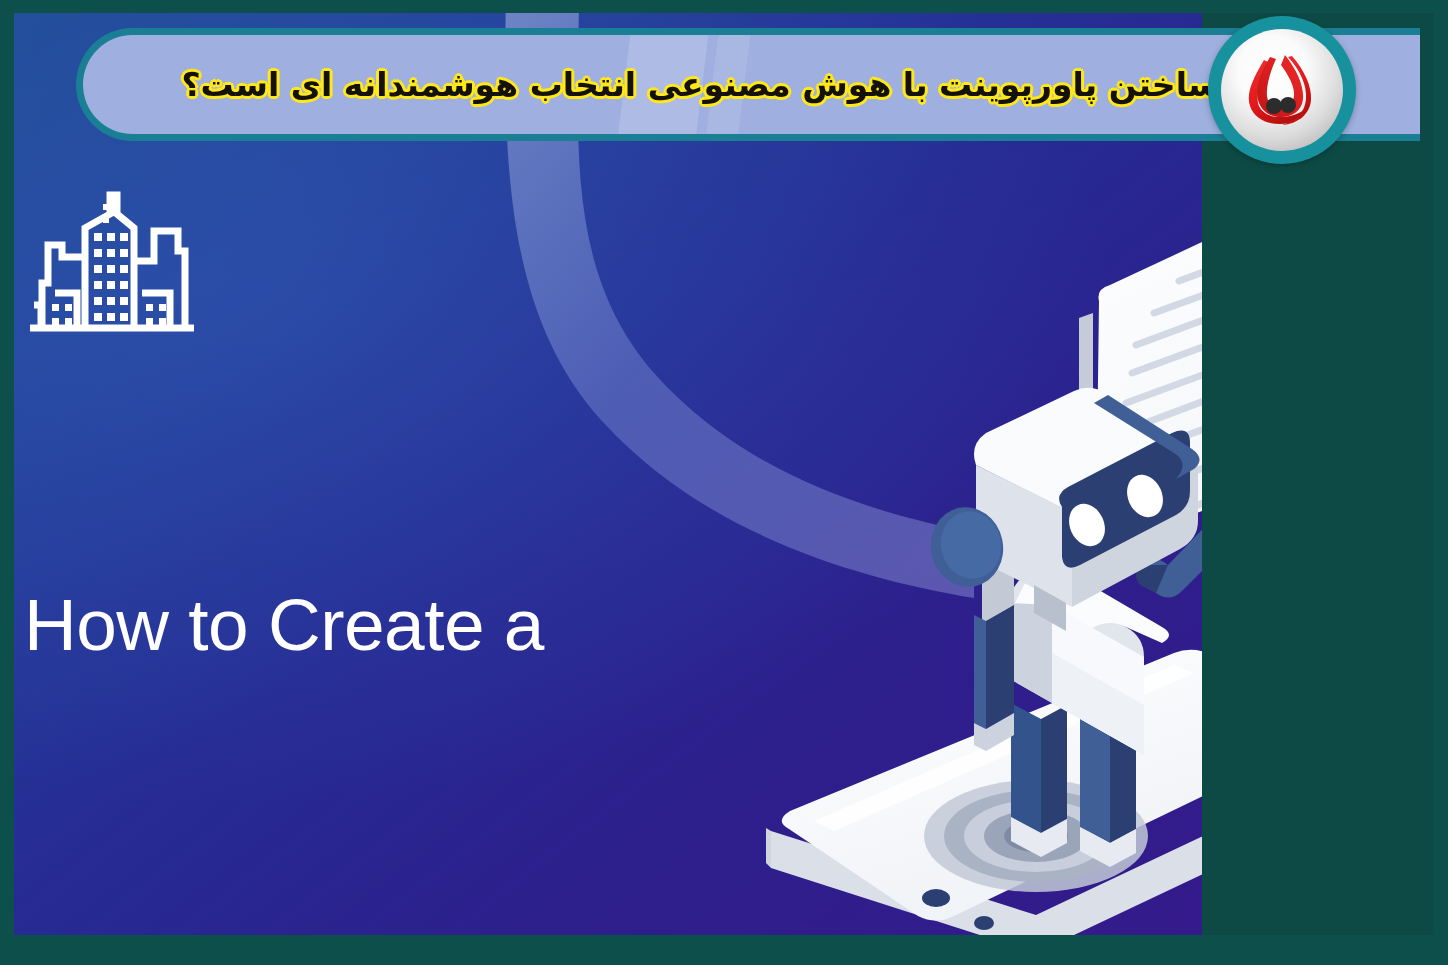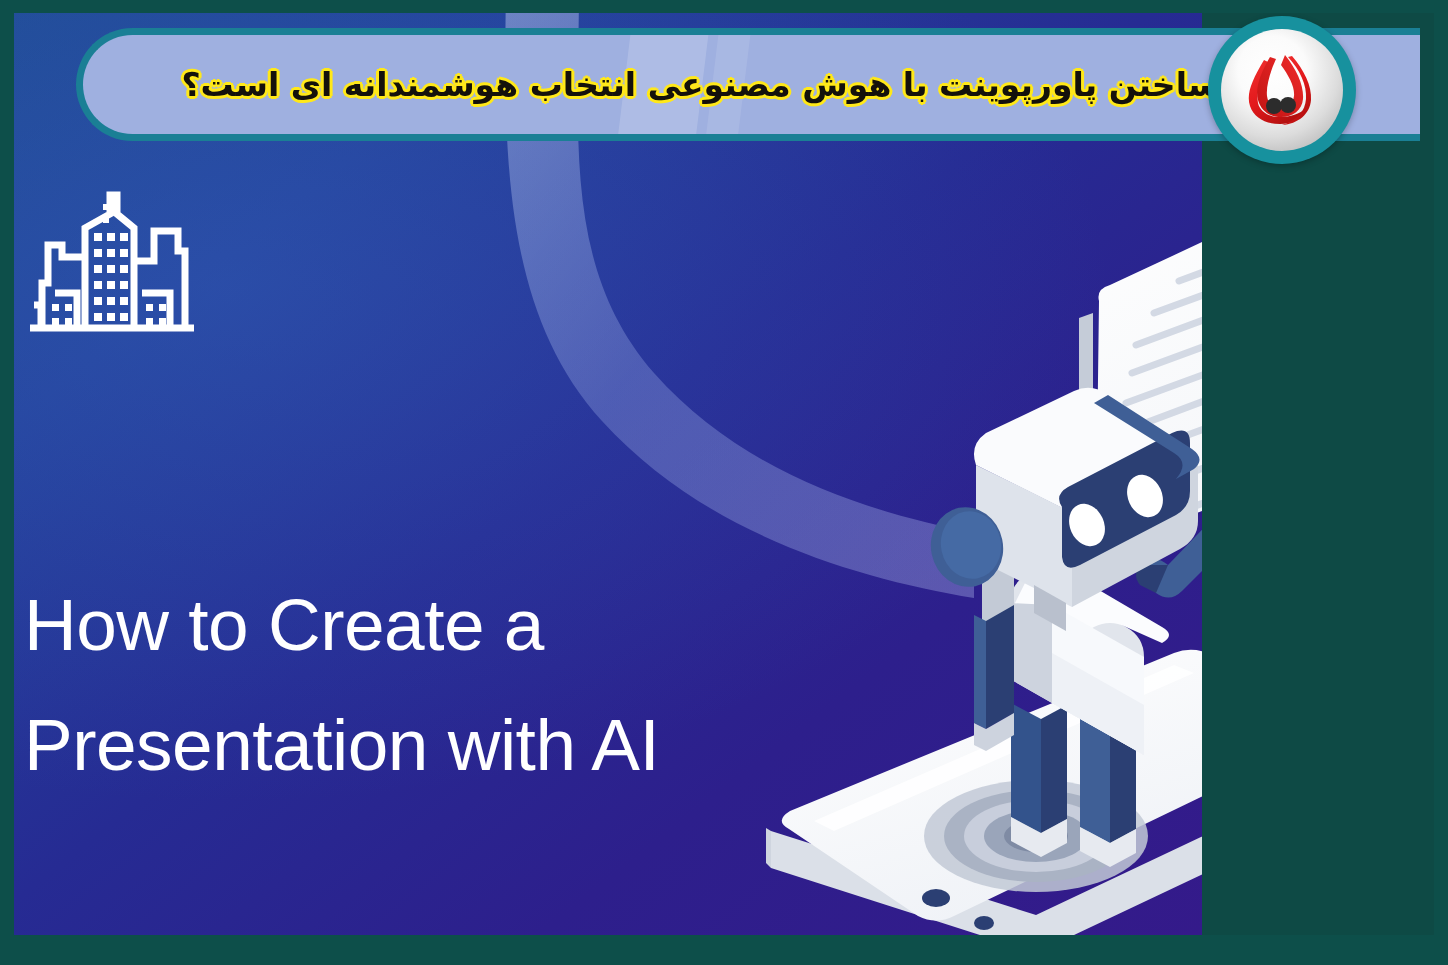--- a/index.html
+++ b/index.html
@@ -355,21 +355,20 @@
 
         <rect x="124" y="131" width="7" height="7"></rect>
           <rect x="137" y="131" width="7" height="7"></rect>
         <rect x="124" y="145" width="7" height="7"></rect>
           <rect x="137" y="145" width="7" height="7"></rect>
       </g>
     </svg>
 
     <div class="main-title">
       <span class="ln">How to Create a</span>
-      <span class="ln">Presentation with AI</span>
     </div>
 
   </div>
 
   <div class="banner">
     <div class="sheen"></div>
     <div class="sheen2"></div>
     <div class="banner-text">چرا ساختن پاورپوینت با هوش مصنوعی انتخاب هوشمندانه ای است؟</div>
   </div>
 

